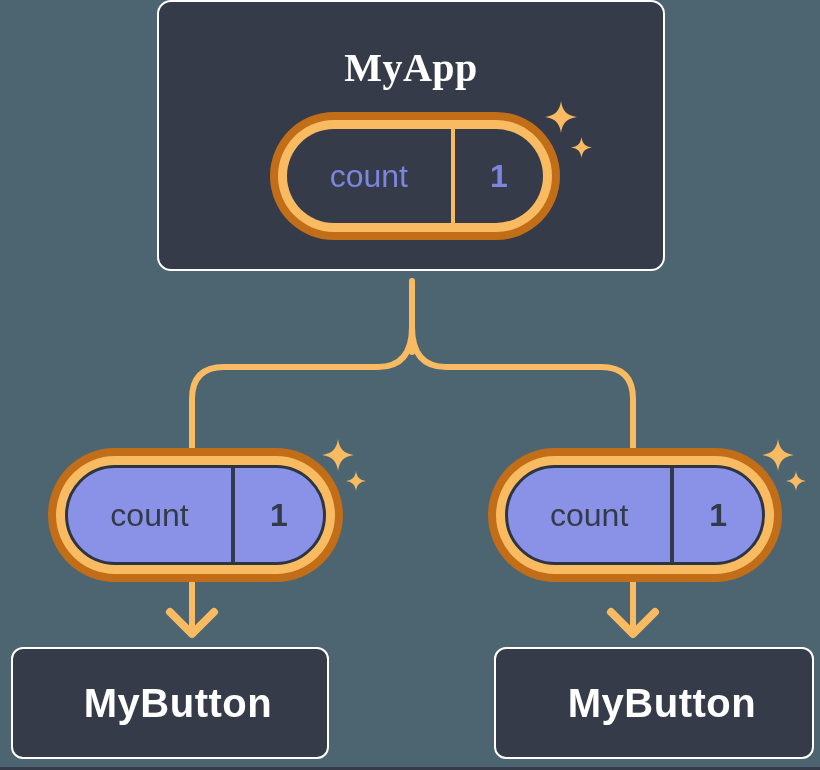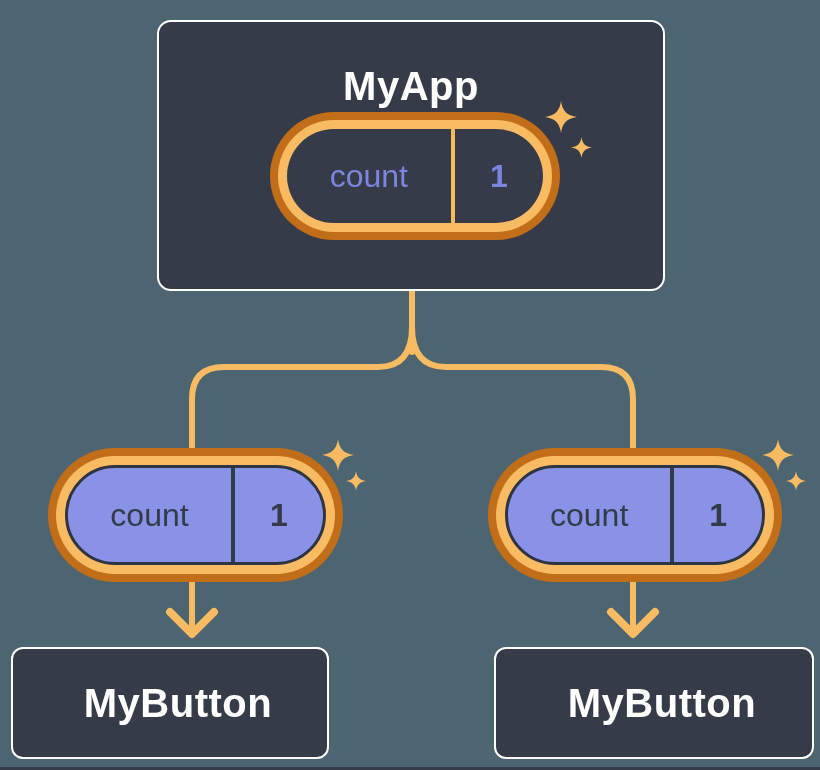--- a/index.html
+++ b/index.html
@@ -9,21 +9,21 @@
     background:#4C6571; overflow:hidden;
     font-family:"Liberation Sans", sans-serif;
   }
   svg.overlay { position:absolute; left:0; top:0; }
 
   
   .component-box {
     position:absolute; background:#353B48;
     border:2.5px solid #FFFFFF;
   }
-  #root-box { left:157px; top:20px; width:508px; height:271px; border-radius:14px; }
+  #root-box { left:157px; top:0; width:508px; height:271px; border-radius:14px;font-family:Liberation Serif, serif; }
   .leaf-box { border-radius:12px; display:flex; align-items:center; justify-content:center;padding-left:16px; }
   #leaf-left  { left:11px;  top:647px; width:318px; height:112px; }
   #leaf-right { left:494px; top:647px; width:320px; height:112px; }
   .box-title {
     color:#FFFFFF; font-weight:700; font-size:40px; text-align:center;
     letter-spacing:0.5px;
   }
   #root-box .box-title { margin-top:42px; }
 
   

